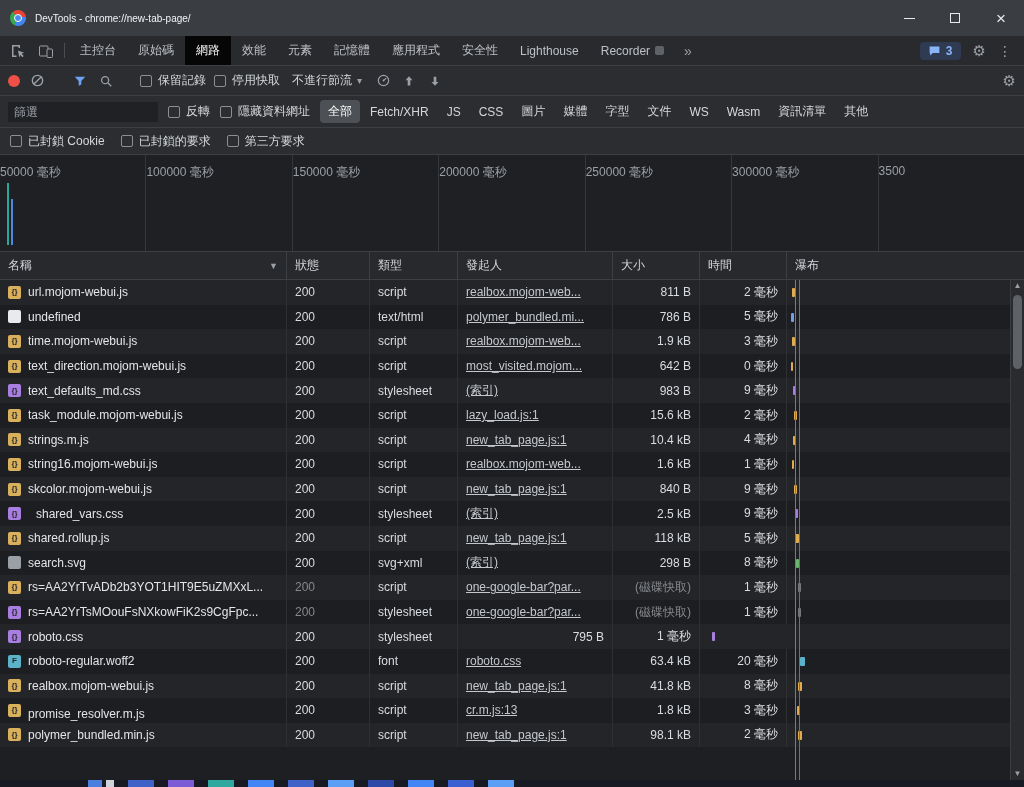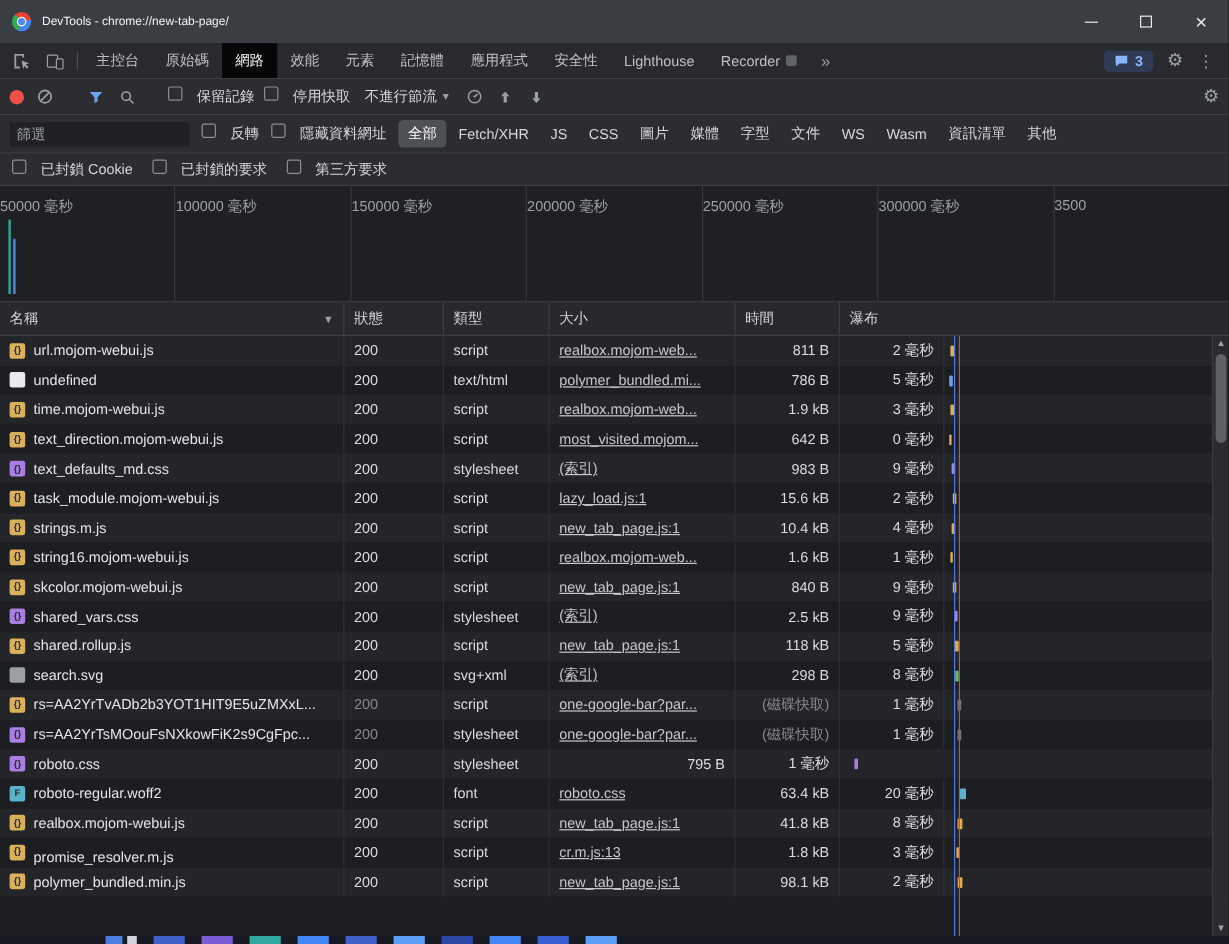--- a/index.html
+++ b/index.html
@@ -34,21 +34,21 @@
   .gear{font-size:15px;color:#9aa0a6;line-height:1}
   .kebab{font-size:14px;color:#9aa0a6;line-height:1}
 
   
   .ntoolbar,.filterrow,.blockedrow{background:#2b2d30;border-bottom:1px solid #3c4043;display:flex;align-items:center;color:#d5d7da}
   .ntoolbar{flex:0 0 30px;padding:0 8px;gap:8px}
   .filterrow{flex:0 0 32px;padding:0 8px;gap:10px}
   .blockedrow{flex:0 0 27px;padding:0 10px;gap:16px}
   .record-dot{width:12px;height:12px;border-radius:50%;background:#ee5048}
   .tool-ic{width:18px;height:18px;display:flex;align-items:center;justify-content:center}
-  .cbl{display:flex;align-items:flex-start;gap:12px;white-space:nowrap}
+  .cbl{display:flex;align-items:center;gap:6px;white-space:nowrap}
   .cb{width:12px;height:12px;border:1px solid #8b8f94;border-radius:2px;background:transparent;flex:0 0 12px}
   .dropdown{display:flex;align-items:center;gap:5px;padding:2px 4px;white-space:nowrap}
   .caret{color:#9aa0a6;font-size:10px}
   .ntool-spacer{flex:1}
   .filter-input{width:150px;height:20px;background:#202124;border:0;outline:0;color:#e8eaed;padding:0 6px;font:inherit}
   .filter-input::placeholder{color:#9aa0a6}
   .chips{display:flex;align-items:center;gap:2px;color:#d5d7da;white-space:nowrap}
   .chip{padding:3px 8px;border-radius:4px;cursor:default}
   .chip.selected{background:#4d5054;color:#fff}
 
@@ -283,20 +283,23 @@
         <span>名稱</span>
         <span class="sort">▼</span>
       </div>
       <div class="th">
         <span>狀態</span>
       </div>
       <div class="th">
         <span>類型</span>
       </div>
       <div class="th">
+        <span>發起人</span>
+      </div>
+      <div class="th">
         <span>大小</span>
       </div>
       <div class="th">
         <span>時間</span>
       </div>
       <div class="th">
         <span>瀑布</span>
       </div>
     </div>
   <div class="tbody-wrap">
@@ -441,21 +444,21 @@
           </div>
           <div class="td td-size">840 B</div>
           <div class="td td-time">9 毫秒</div>
           <div class="td td-wf">
             <span class="wfmark" style="left: 7px; width: 3px; background: rgb(224, 172, 79);"></span>
           </div>
         </div>
         <div class="trow grid b">
           <div class="td td-name">
             <span class="fileicon" style="background: rgb(168, 127, 224);">{}</span>
-            <span style="overflow: hidden; text-overflow: ellipsis;">shared_vars.css</span>
+            <span style="overflow: hidden; text-overflow: ellipsis; margin-left: 8px;">shared_vars.css</span>
           </div>
           <div class="td td-status">200</div>
           <div class="td td-type">stylesheet</div>
           <div class="td td-init">
             <span class="ilink">(索引)</span>
           </div>
           <div class="td td-size">2.5 kB</div>
           <div class="td td-time">9 毫秒</div>
           <div class="td td-wf">
             <span class="wfmark" style="left: 8px; width: 3px; background: rgb(168, 127, 224);"></span>

